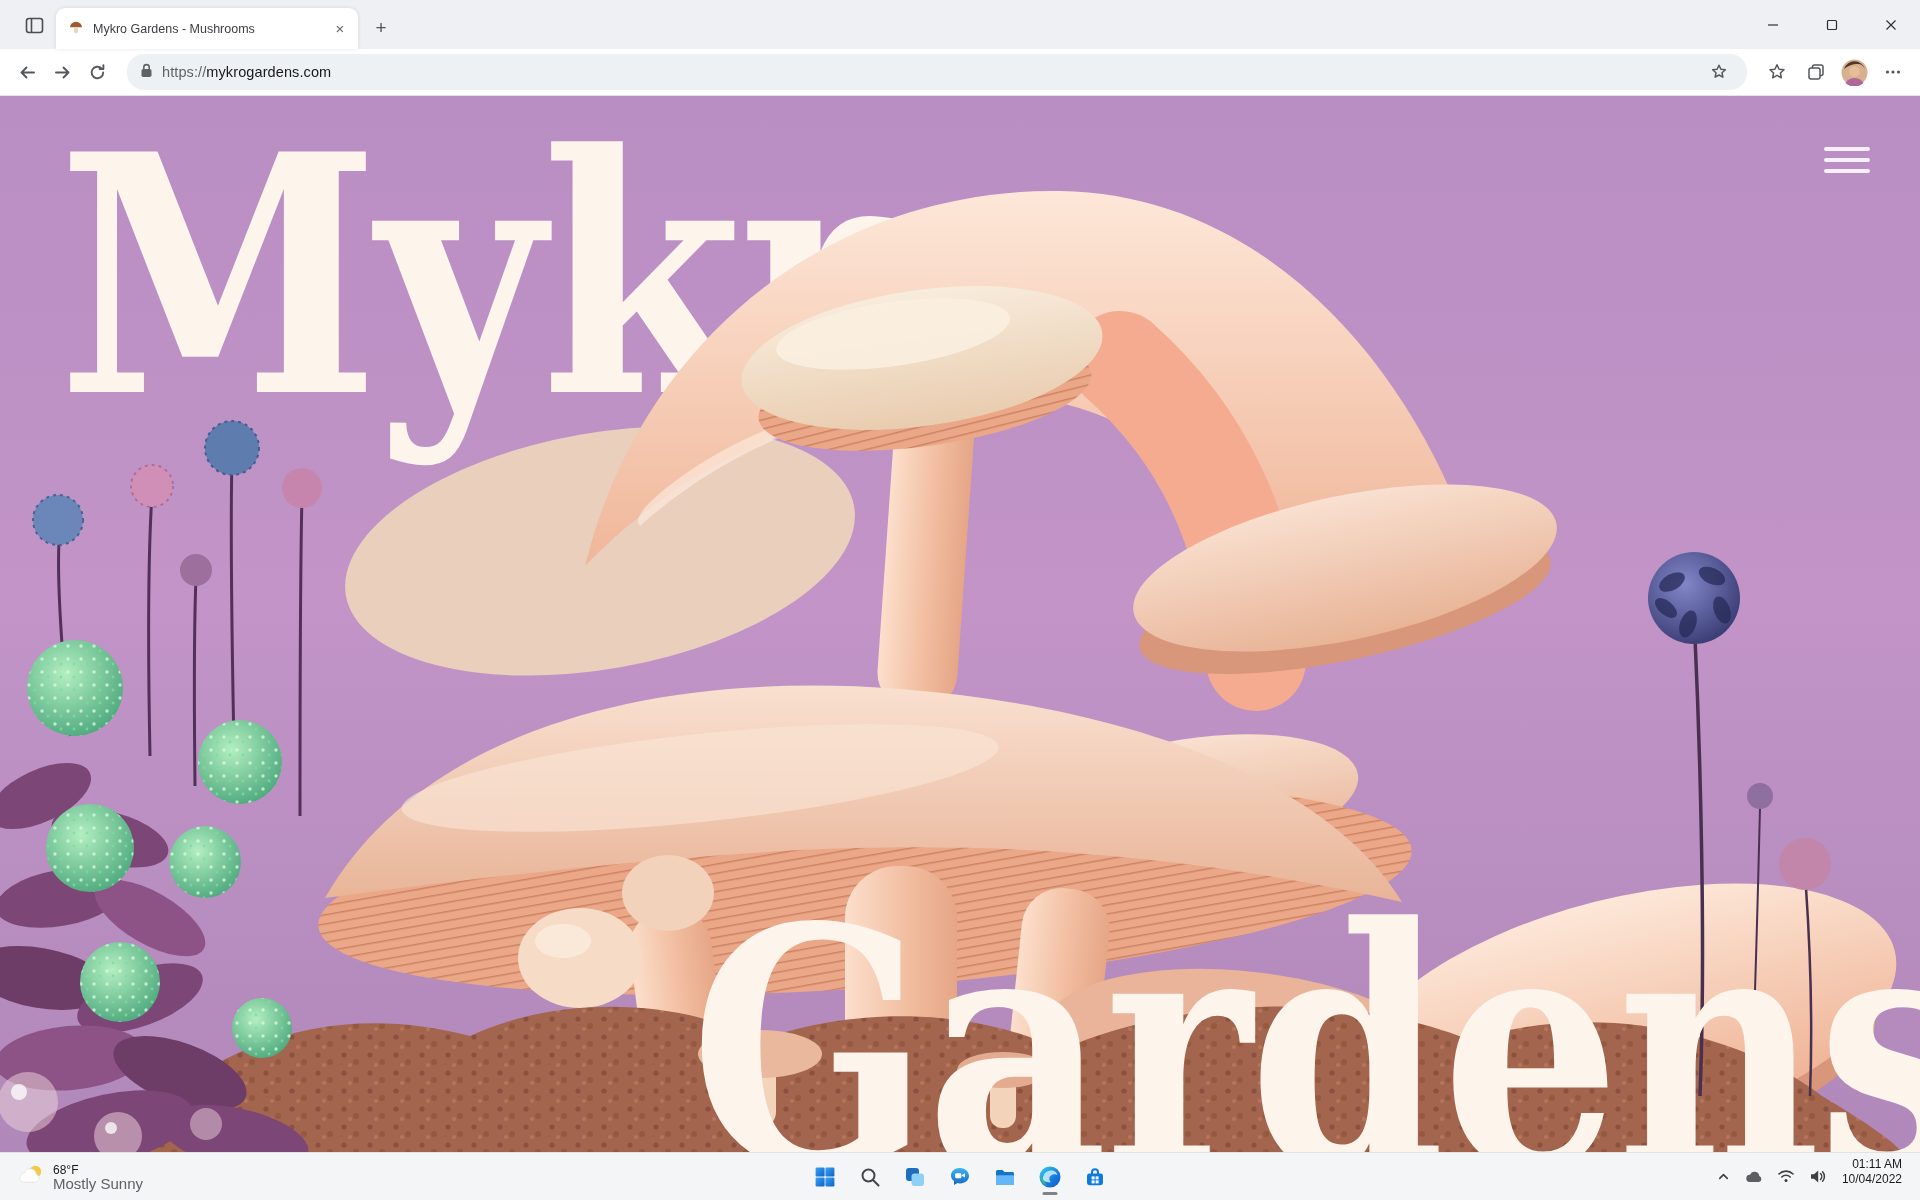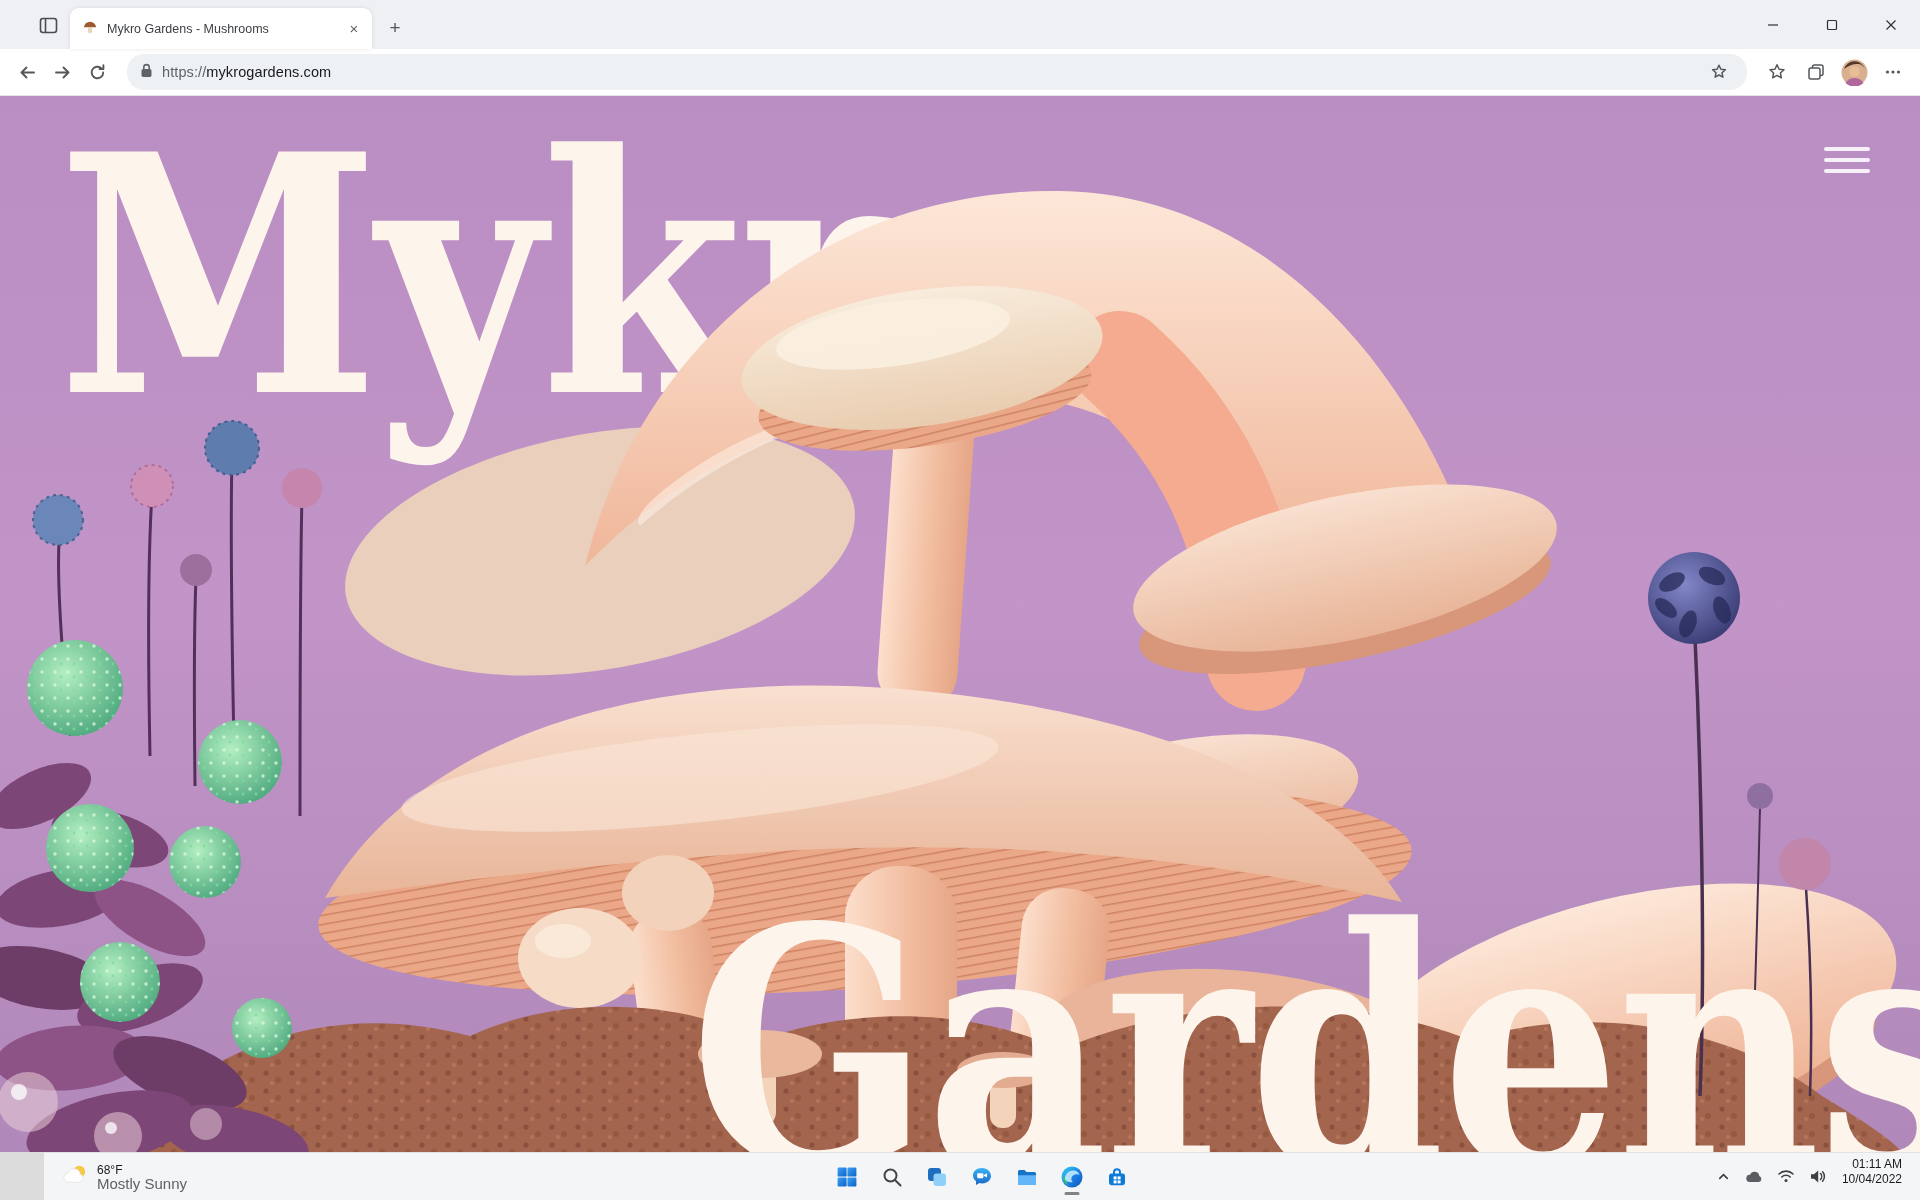--- a/index.html
+++ b/index.html
@@ -1,21 +1,21 @@
 <!DOCTYPE html>
 <html><head>
 <meta charset="utf-8">
 <style>
   * { margin:0; padding:0; box-sizing:border-box; }
   html,body { width:1920px; height:1200px; overflow:hidden; }
   body { font-family:"Liberation Sans", sans-serif; background:#dcdcdc; position:relative; }
   .stage { position:absolute; inset:0; display:flex; flex-direction:column; }
 
   
-  .tabstrip { height:49px; background:#eef0f3; display:flex; align-items:flex-end; padding-left:26px; position:relative; }
+  .tabstrip { height:49px; background:#eef0f3; display:flex; align-items:flex-end; padding-left:12px; position:relative; }
   .tab-actions-btn { width:40px; height:40px; margin:0 2px 4px 2px; border:none; background:transparent; border-radius:6px; display:grid; place-items:center; cursor:pointer; }
   .tab { width:302px; height:41px; background:#ffffff; border-radius:9px 9px 0 0; display:flex; align-items:center; gap:9px; padding:0 8px 0 12px; box-shadow:0 0 4px rgba(0,0,0,.10); position:relative; z-index:2; }
   .tab-title { flex:1; font-size:12.5px; color:#3b3e42; white-space:nowrap; overflow:hidden; text-overflow:ellipsis; }
   .tab-close { width:20px; height:20px; border:none; background:transparent; border-radius:4px; color:#5f6368; font-size:15px; line-height:18px; cursor:pointer; }
   .newtab-btn { width:30px; height:30px; margin:0 0 6px 8px; border:none; background:transparent; border-radius:6px; color:#52565b; font-size:19px; line-height:26px; cursor:pointer; }
   .win-controls { margin-left:auto; display:flex; align-self:stretch; }
   .win-btn { width:59px; border:none; background:transparent; display:grid; place-items:center; cursor:pointer; }
 
   .toolbar { height:47px; background:#ffffff; display:flex; align-items:center; padding:0 10px; border-bottom:1px solid #e2e4e8; }
   .nav-btn { width:35px; height:35px; border:none; background:transparent; border-radius:7px; display:grid; place-items:center; cursor:pointer; }
@@ -35,21 +35,21 @@
   .brand { position:absolute; font-family:"DejaVu Serif", serif; font-weight:bold;
            color:#fdf4ec; line-height:1; transform-origin:left top; letter-spacing:-0.012em; }
   .brand-top { left:58px; top:15px; font-size:330px; transform:scaleX(.88); z-index:1; }
   .brand-bottom { left:690px; top:788px; font-size:330px; transform:scaleX(.85); z-index:3; }
   .menu-btn { position:absolute; top:46px; right:50px; z-index:4; width:46px; height:36px;
               background:transparent; border:none; cursor:pointer; display:flex; flex-direction:column; justify-content:center; gap:7px; }
   .menu-btn span { display:block; height:4px; border-radius:2px; background:#f7f0f8; }
 
   
   .taskbar { height:48px; background:rgba(245,246,248,.96); border-top:1px solid rgba(0,0,0,.07);
-             display:flex; align-items:center; position:relative; padding:16px 10px;margin-left:44px; }
+             display:flex; align-items:center; position:relative; padding:16px 10px; }
   .weather { display:flex; align-items:center; gap:8px; border:none; background:transparent; border-radius:6px; padding:3px 8px; cursor:pointer; text-align:left; }
   .weather-temp { font-size:12px; color:#1b1b1b; line-height:14px; }
   .weather-cond { font-size:15px; color:#5f6165; line-height:13px; }
   .tb-center { position:absolute; left:50%; transform:translateX(-50%); display:flex; gap:5px; align-items:center; }
   .tb-icon { width:40px; height:40px; border:none; background:transparent; border-radius:7px; display:grid; place-items:center; cursor:pointer; position:relative; }
   .run-indicator { position:absolute; bottom:2px; left:50%; transform:translateX(-50%); width:15px; height:3px; border-radius:2px; background:#7f8287; }
   .tb-right { margin-left:auto; display:flex; align-items:center; gap:2px; }
   .tray-btn { height:40px; border:none; background:transparent; border-radius:6px; display:flex; align-items:center; gap:6px; padding:0 6px; cursor:pointer; }
   .clock { display:flex; flex-direction:column; align-items:flex-end; gap:1px; padding:0 8px; }
   .clock div { font-size:12px; color:#1b1b1b; line-height:14px; }

